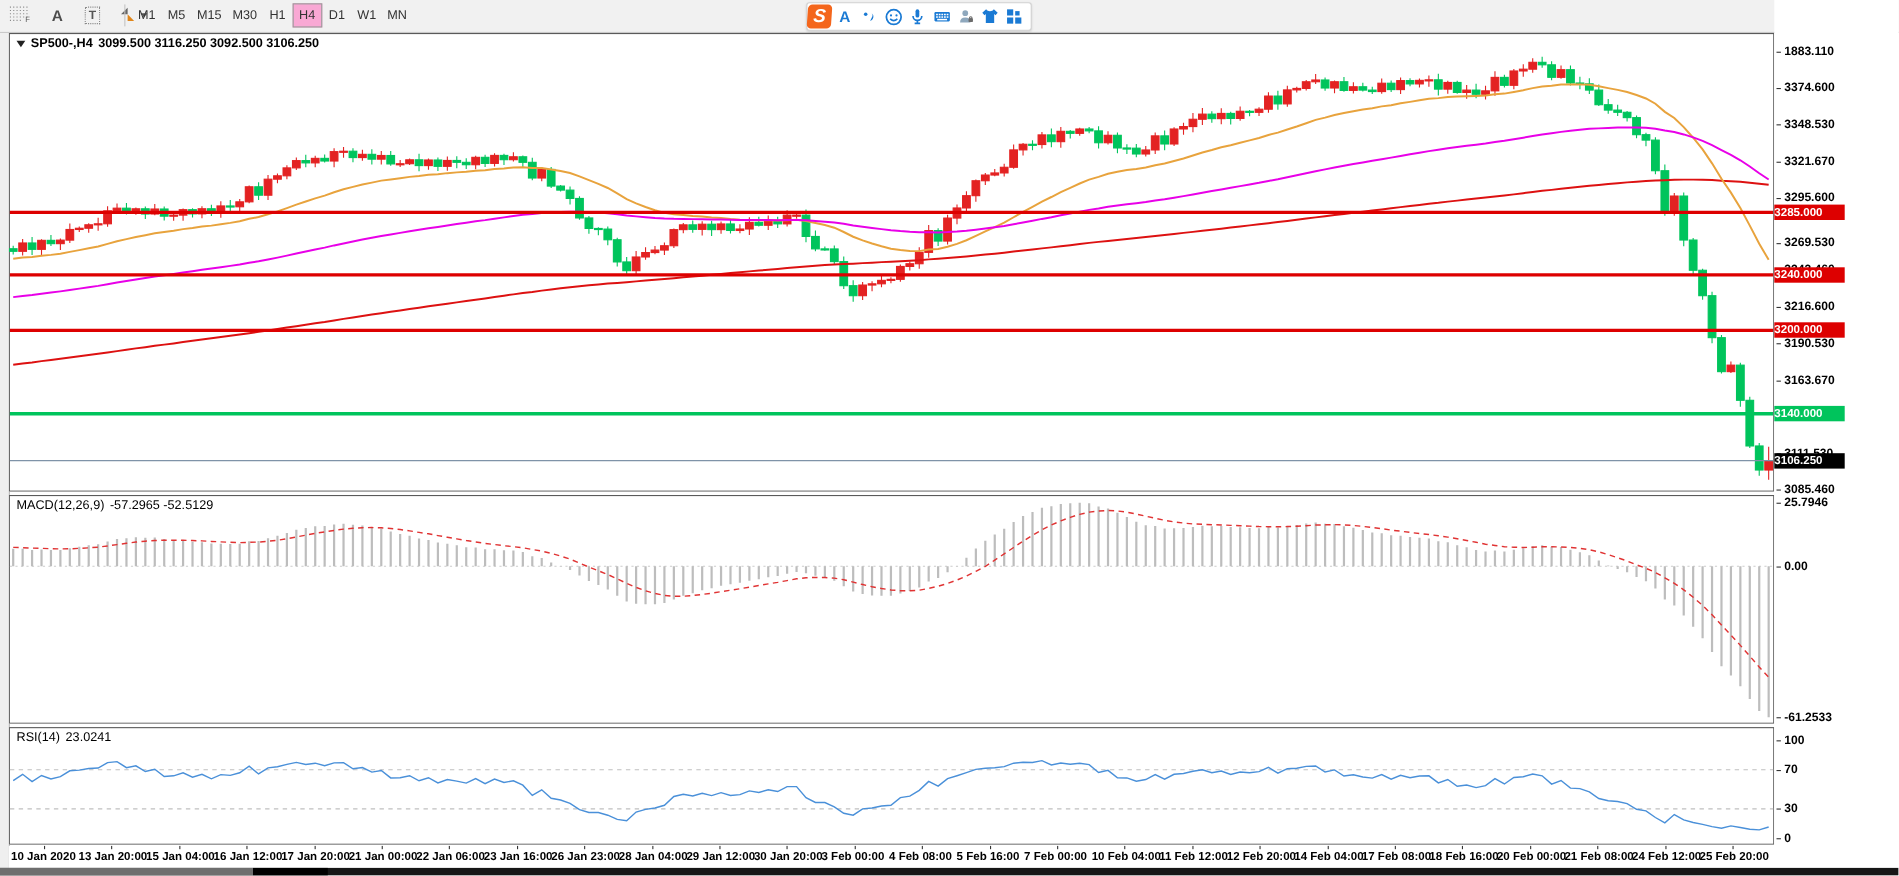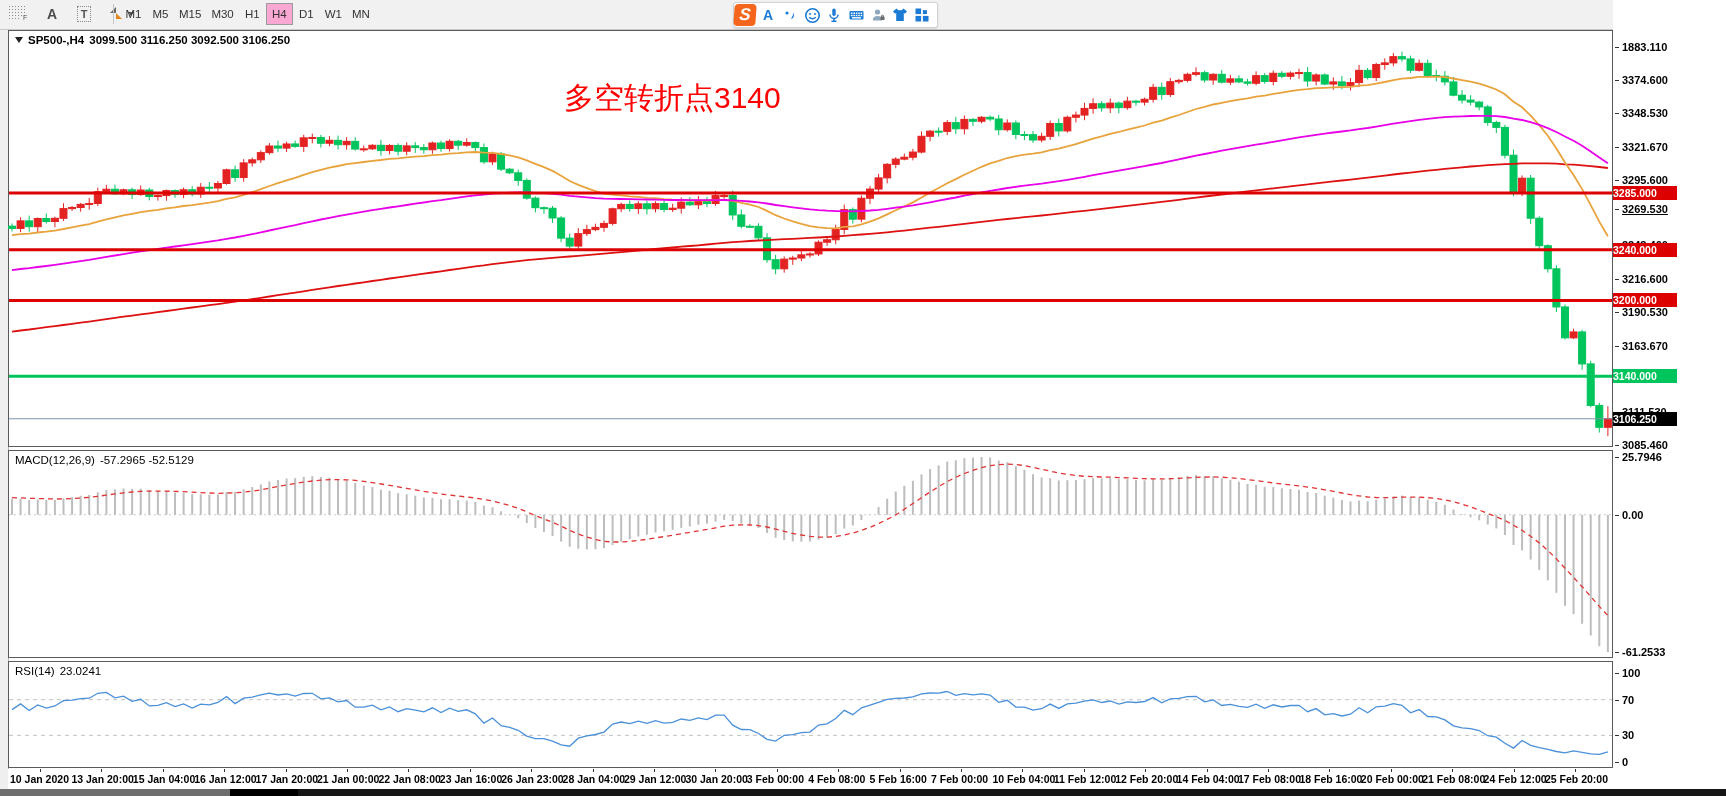--- a/index.html
+++ b/index.html
@@ -562,21 +562,20 @@
         <line x1="1" x2="1604" y1="270.3806783767414" y2="270.3806783767414" stroke="#dd0000" stroke-width="3"></line>
         <line x1="1" x2="1604" y1="346.1529376135676" y2="346.1529376135676" stroke="#00c45c" stroke-width="3"></line>
       </g>
       <line x1="1" x2="1604" y1="388.77483343428236" y2="388.77483343428236" stroke="#7f93a8" stroke-width="1"></line>
     </svg>
   <div class="pane-label" id="chart-title">
     <span class="tri-down"></span>
     <span>SP500-,H4</span>
     <span>3099.500 3116.250 3092.500 3106.250</span>
   </div>
-  <div id="annotation">多空转折点3140</div>
 </div>
 
 <div class="pane" id="macd-pane">
   <svg id="macd-svg" class="paneSvg" width="1605" height="208">
       <rect x="0.5" y="0.5" width="1604" height="207" fill="#ffffff" stroke="#5a5a5a"></rect>
       <line x1="1" x2="1604" y1="64.77586206896551" y2="64.77586206896551" stroke="#cccccc" stroke-dasharray="2 3"></line>
       <g>
         <line x1="4" x2="4" y1="64.77586206896551" y2="48.813087324417005" stroke="#bdbdbd" stroke-width="2"></line>
         <line x1="12.58" x2="12.58" y1="64.77586206896551" y2="48.76285860548177" stroke="#bdbdbd" stroke-width="2"></line>
         <line x1="21.16" x2="21.16" y1="64.77586206896551" y2="49.92001531608981" stroke="#bdbdbd" stroke-width="2"></line>
@@ -785,21 +784,21 @@
     <span>23.0241</span>
   </div>
 </div>
 
 <div id="axis-col">
     <div class="ticklabel" style="top: 40.9604px;">1883.110</div>
     <div class="ticklabel" style="top: 73.8834px;">3374.600</div>
     <div class="ticklabel" style="top: 106.806px;">3348.530</div>
     <div class="ticklabel" style="top: 140.727px;">3321.670</div>
     <div class="ticklabel" style="top: 173.65px;">3295.600</div>
-    <div class="ticklabel" style="top: 203px; text-decoration: underline;">3269.530</div>
+    <div class="ticklabel" style="top: 215px;">3269.530</div>
     <div class="ticklabel" style="top: 239.496px;">3243.460</div>
     <div class="ticklabel" style="top: 273.417px;">3216.600</div>
     <div class="ticklabel" style="top: 306.34px;">3190.530</div>
     <div class="ticklabel" style="top: 340.261px;">3163.670</div>
     <div class="ticklabel" style="top: 373.184px;">3137.600</div>
     <div class="ticklabel" style="top: 406.107px;">3111.530</div>
     <div class="ticklabel" style="top: 439.03px;">3085.460</div>
     <div class="ticklabel" style="top: 450.96px;">25.7946</div>
     <div class="ticklabel" style="top: 508.776px;">0.00</div>
     <div class="ticklabel" style="top: 646.068px;">-61.2533</div>
@@ -820,21 +819,21 @@
     <div class="timelabel" style="left: 63.4px;">13 Jan 20:00</div>
     <div class="timetick" style="left: 154.8px;"></div>
     <div class="timelabel" style="left: 124.8px;">15 Jan 04:00</div>
     <div class="timetick" style="left: 216.2px;"></div>
     <div class="timelabel" style="left: 186.2px;">16 Jan 12:00</div>
     <div class="timetick" style="left: 277.6px;"></div>
     <div class="timelabel" style="left: 247.6px;">17 Jan 20:00</div>
     <div class="timetick" style="left: 339px;"></div>
     <div class="timelabel" style="left: 309px;">21 Jan 00:00</div>
     <div class="timetick" style="left: 400.4px;"></div>
-    <div class="timelabel" style="left: 370.4px;">22 Jan 08:00</div>
+    <div class="timelabel" style="left: 370.4px;">22 Jan 06:00</div>
     <div class="timetick" style="left: 461.8px;"></div>
     <div class="timelabel" style="left: 431.8px;">23 Jan 16:00</div>
     <div class="timetick" style="left: 523.2px;"></div>
     <div class="timelabel" style="left: 493.2px;">26 Jan 23:00</div>
     <div class="timetick" style="left: 584.6px;"></div>
     <div class="timelabel" style="left: 554.6px;">28 Jan 04:00</div>
     <div class="timetick" style="left: 646px;"></div>
     <div class="timelabel" style="left: 616px;">29 Jan 12:00</div>
     <div class="timetick" style="left: 707.4px;"></div>
     <div class="timelabel" style="left: 677.4px;">30 Jan 20:00</div>

